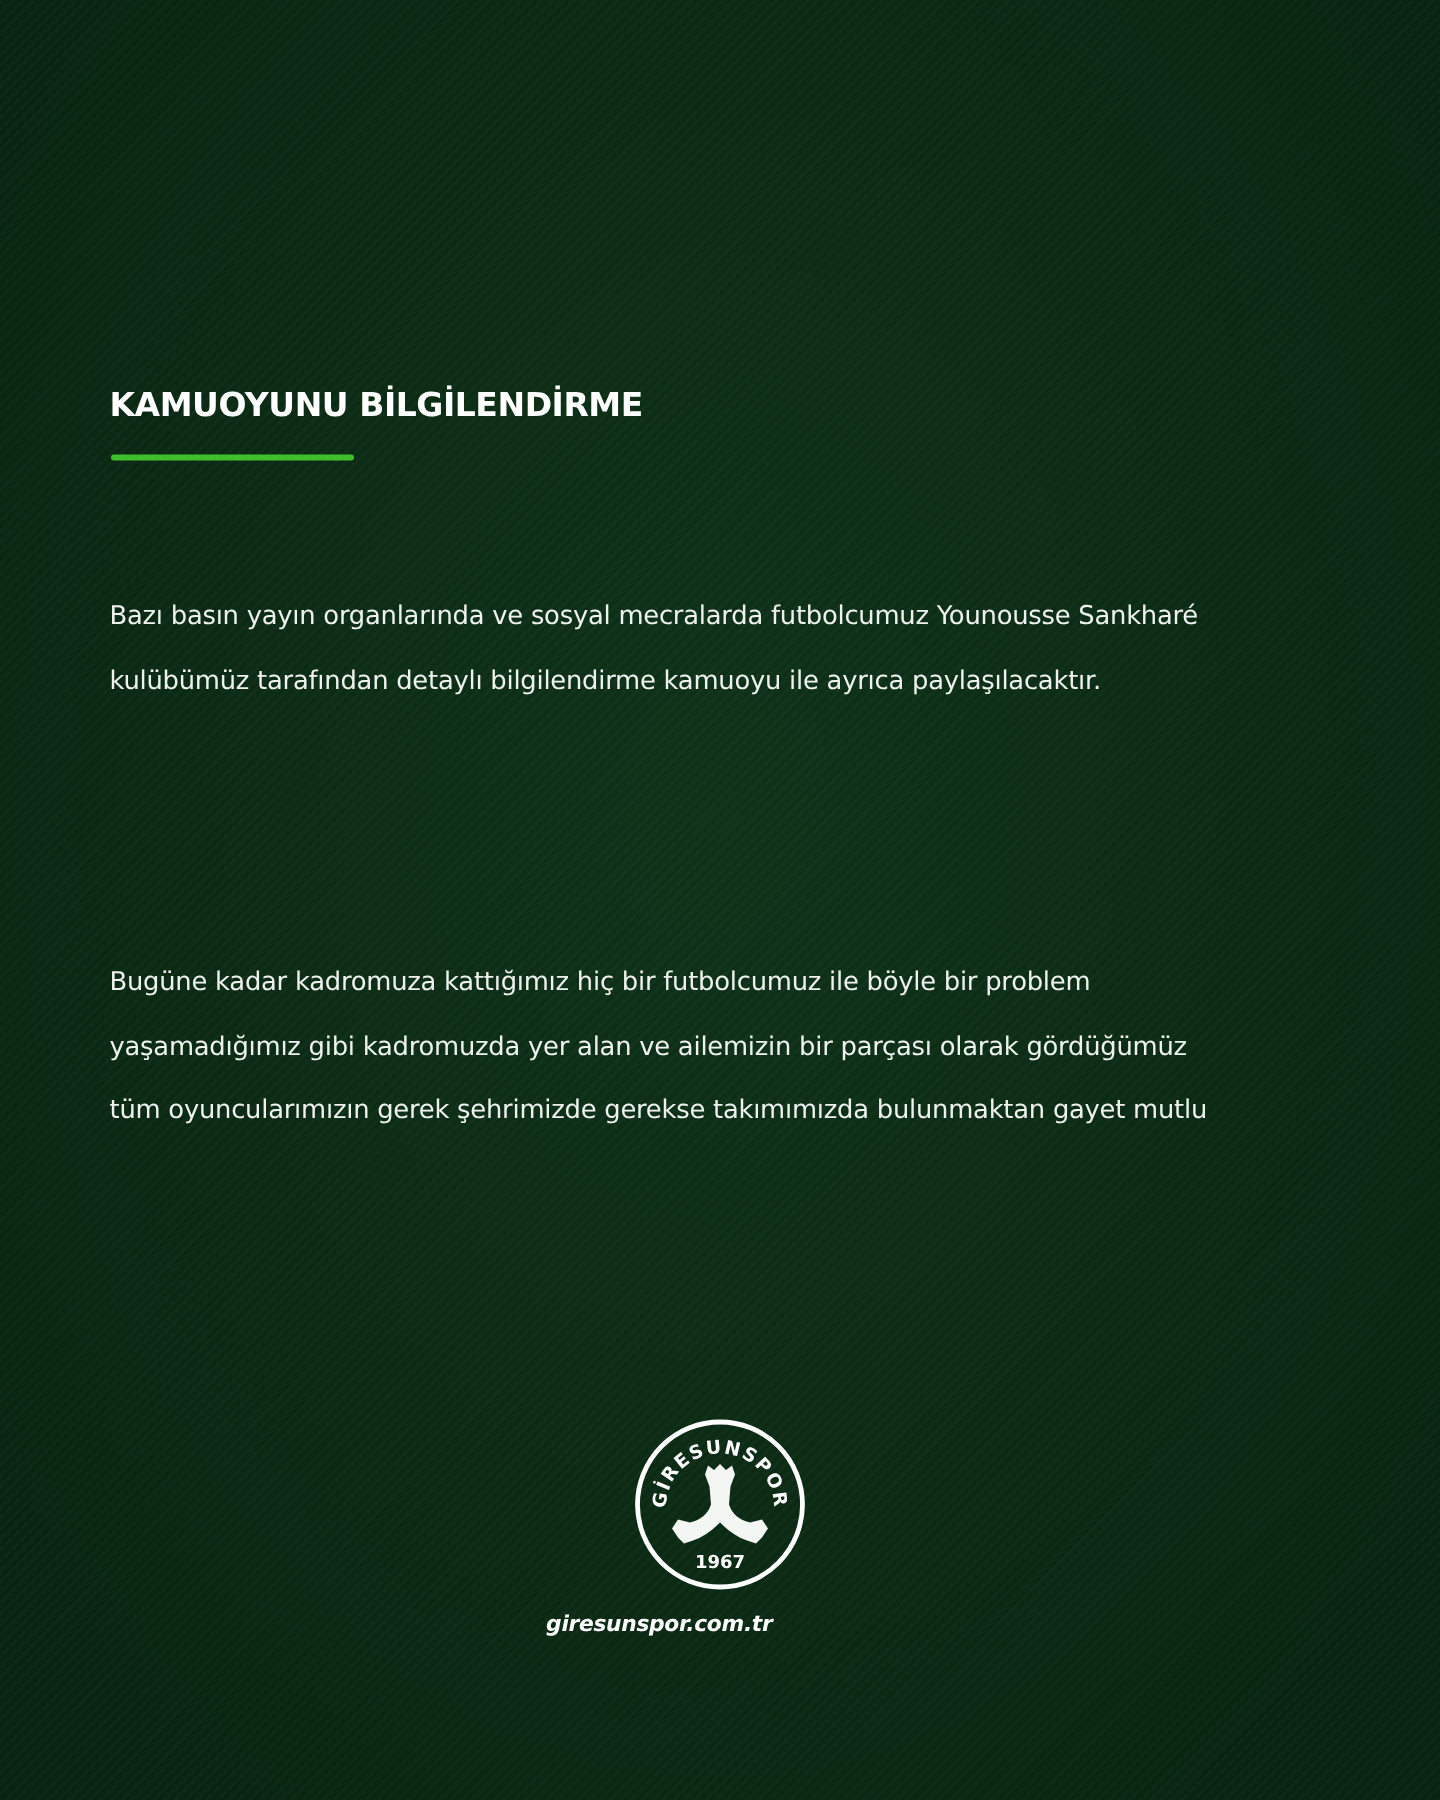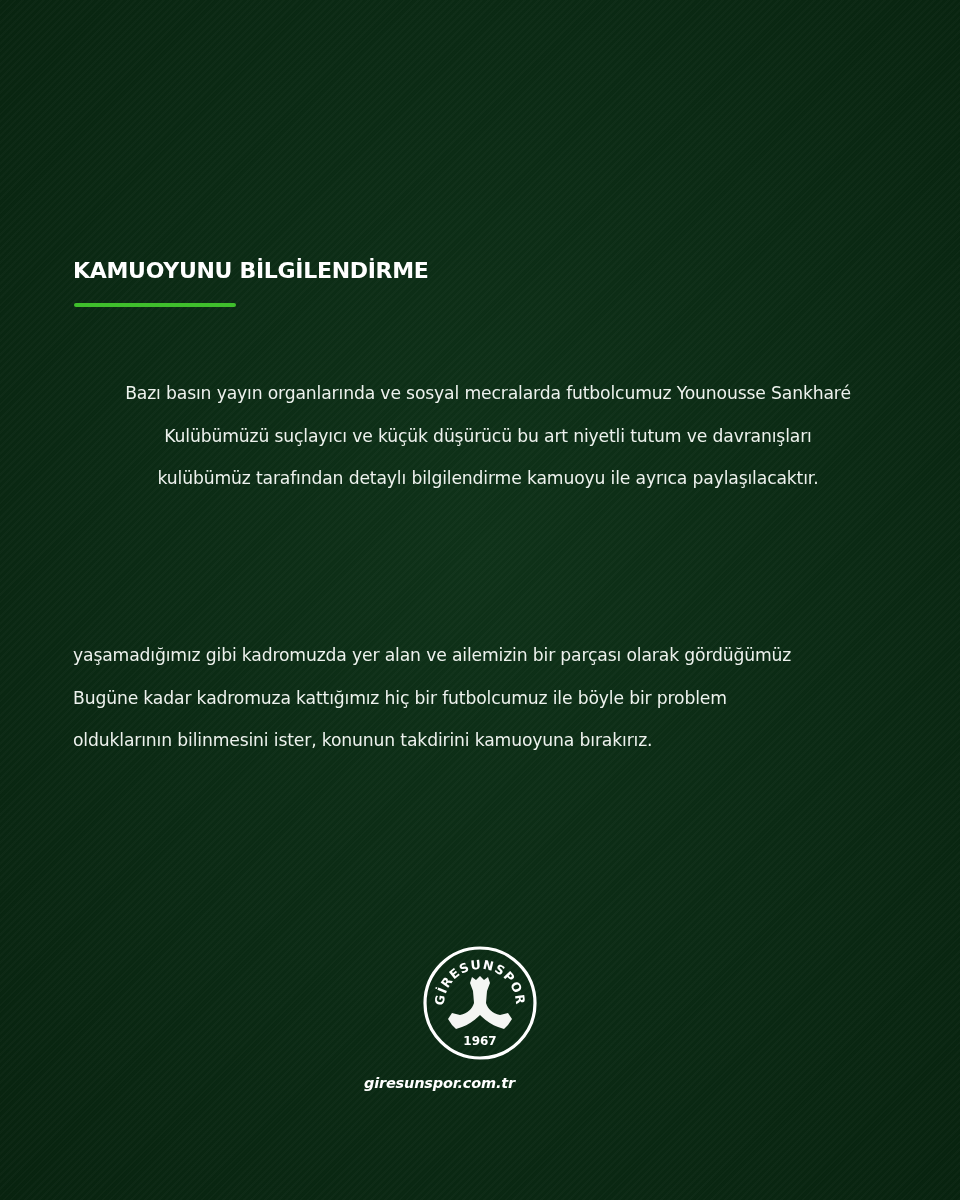--- a/index.html
+++ b/index.html
@@ -51,21 +51,21 @@
       font-family: "DejaVu Sans", sans-serif;
       font-size: 17.2px;
       line-height: 42.6px;
       letter-spacing: -0.15px;
       color: #eef2ee;
     }
     .body-text .line {
       display: block;
       white-space: nowrap;
     }
-    .p1 { top: 372px; text-align: center; }
+    .p1 { top: 390px; }
     .p2 { top: 634px; }
     .logo {
       position: absolute;
       left: 422px;
       top: 945px;
       width: 116px;
       height: 116px;
     }
     .website {
       position: absolute;
@@ -84,28 +84,27 @@
 </head>
 <body>
 
 <div class="poster">
 
   <h1 class="title">KAMUOYUNU BİLGİLENDİRME</h1>
   <div class="title-underline"></div>
 
   <div class="body-text p1">
     <span class="line">Bazı basın yayın organlarında ve sosyal mecralarda futbolcumuz Younousse Sankharé</span>
-    <span class="line">Kulübümüzü suçlayıcı ve küçük düşürücü bu art niyetli tutum ve davranışları</span>
     <span class="line">kulübümüz tarafından detaylı bilgilendirme kamuoyu ile ayrıca paylaşılacaktır.</span>
   </div>
 
   <div class="body-text p2">
+    <span class="line">Bugüne kadar kadromuza kattığımız hiç bir futbolcumuz ile böyle bir problem</span>
     <span class="line">yaşamadığımız gibi kadromuzda yer alan ve ailemizin bir parçası olarak gördüğümüz</span>
-    <span class="line">Bugüne kadar kadromuza kattığımız hiç bir futbolcumuz ile böyle bir problem</span>
-    <span class="line">olduklarının bilinmesini ister, konunun takdirini kamuoyuna bırakırız.</span>
+    <span class="line">tüm oyuncularımızın gerek şehrimizde gerekse takımımızda bulunmaktan gayet mutlu</span>
   </div>
 
   <div class="logo">
     <svg width="116" height="116" viewBox="0 0 116 116" xmlns="http://www.w3.org/2000/svg">
       <defs>
         <path id="arcTop" d="M 22 60 A 36 36 0 0 1 94 60"></path>
       </defs>
       <circle cx="58" cy="58" r="55" fill="none" stroke="#ffffff" stroke-width="3.2"></circle>
       <text font-family="DejaVu Sans, sans-serif" font-weight="bold" font-size="12.5" fill="#ffffff" letter-spacing="1.2">
         <textPath href="#arcTop" startOffset="50%" text-anchor="middle">GİRESUNSPOR</textPath>

